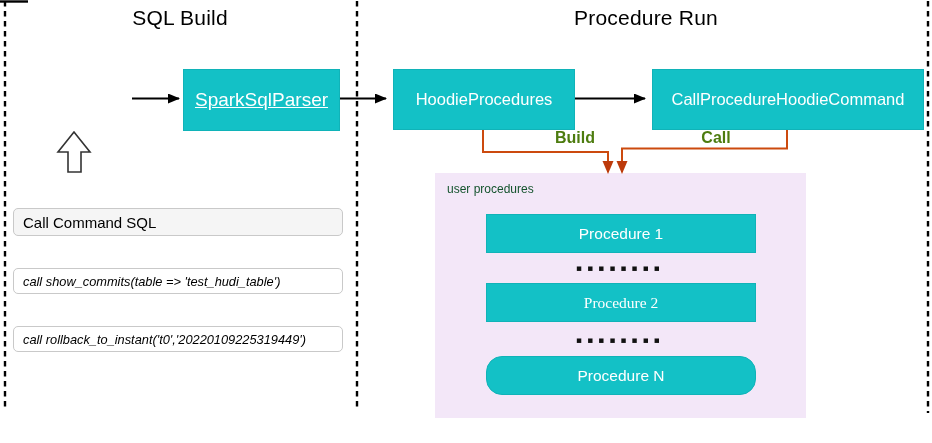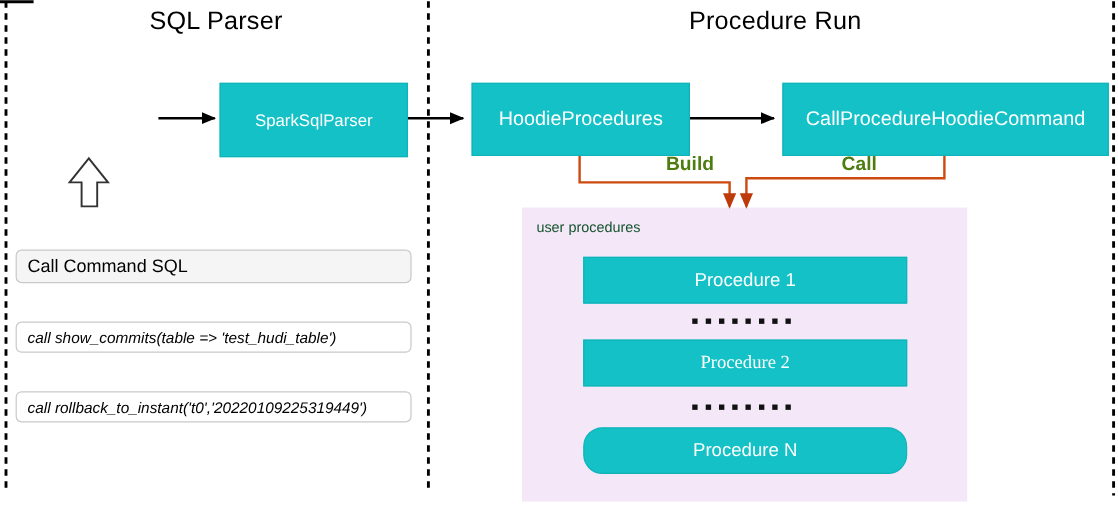--- a/index.html
+++ b/index.html
@@ -38,21 +38,21 @@
     font-size:9px;letter-spacing:5px;line-height:18px;font-family:"DejaVu Sans",sans-serif;
   }
   
   .edge-label{position:absolute;top:129px;width:80px;text-align:center;font-size:16px;z-index:3;color:#4d7c0f;font-weight:bold;}
 </style>
 </head>
 <body>
 
 <div id="stage">
 
-  <div class="section-title" style="left:0;width:360px;">SQL Parser</div>
+  <div class="section-title" style="left:0;width:360px;">SQL Build</div>
   <div class="section-title" style="left:360px;width:572px;">Procedure Run</div>
 
   <div class="user-panel">
     <div class="user-panel-label">user procedures</div>
     <div class="proc" style="top:41px;">
       <span>Procedure 1</span>
     </div>
     <div class="dots" style="top:86px;">▪▪▪▪▪▪▪▪</div>
     <div class="proc" style="top:110px;font-family:Liberation Serif, serif;">
       <span>Procedure 2</span>
@@ -81,21 +81,21 @@
     <path d="M132,98.5 H179" stroke="#000" stroke-width="2" marker-end="url(#mBlack)"></path>
     <path d="M338,98.5 H386" stroke="#000" stroke-width="2" marker-end="url(#mBlack)"></path>
     <path d="M573,98.5 H645" stroke="#000" stroke-width="2" marker-end="url(#mBlack)"></path>
 
     <path d="M483,128 V152 H608 V172" fill="none" stroke="#cc4a0e" stroke-width="2" marker-end="url(#mOrange)"></path>
     <path d="M787,128 V148.5 H622 V172" fill="none" stroke="#cc4a0e" stroke-width="2" marker-end="url(#mOrange)"></path>
 
     <polygon points="74,132 58,152 68,152 68,172 81,172 81,152 90,152" fill="#fff" stroke="#333" stroke-width="1.6"></polygon>
   </svg>
 
-  <div class="node" style="left:183px;top:69px;width:155px;height:60px;font-size:14px;">
+  <div class="node" style="left:183px;top:69px;width:155px;height:60px;font-size:19px;text-decoration:underline;">
     <span>SparkSqlParser</span>
   </div>
   <div class="node" style="left:393px;top:69px;width:180px;height:59px;font-size:16.5px;">
     <span>HoodieProcedures</span>
   </div>
   <div class="node" style="left:652px;top:69px;width:270px;height:59px;font-size:16.5px;">
     <span>CallProcedureHoodieCommand</span>
   </div>
 
   <div class="edge-label" style="left:535px;">Build</div>

